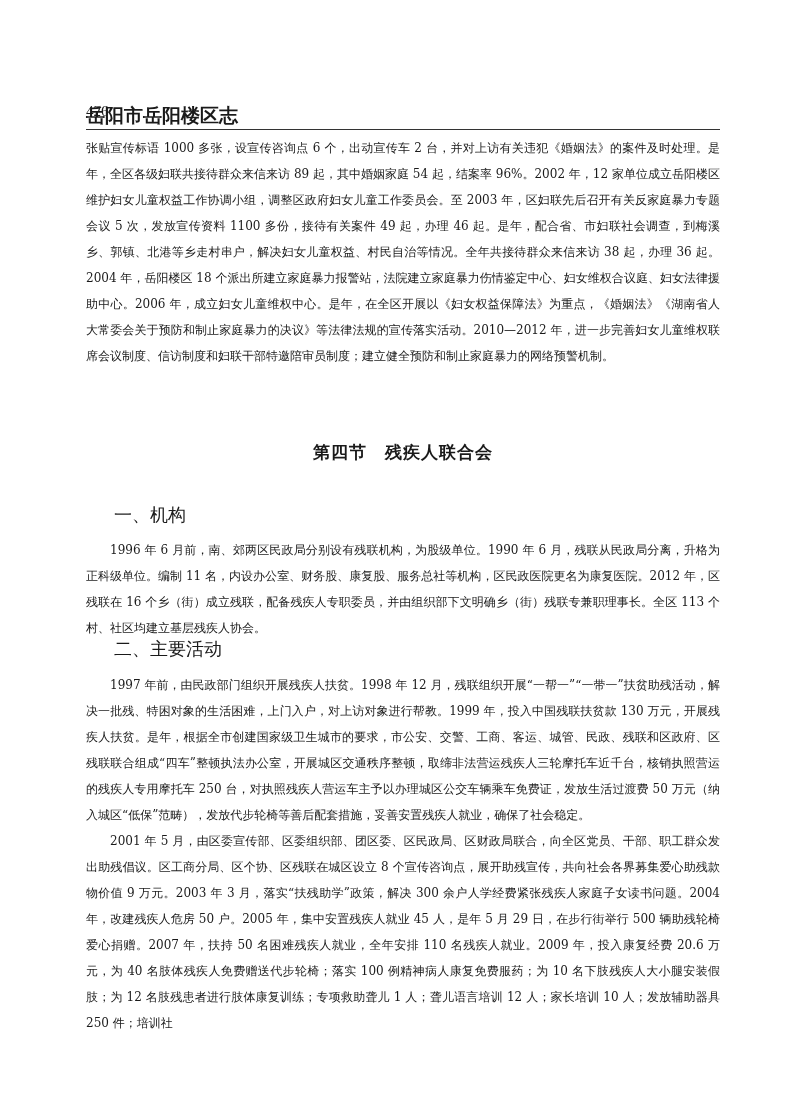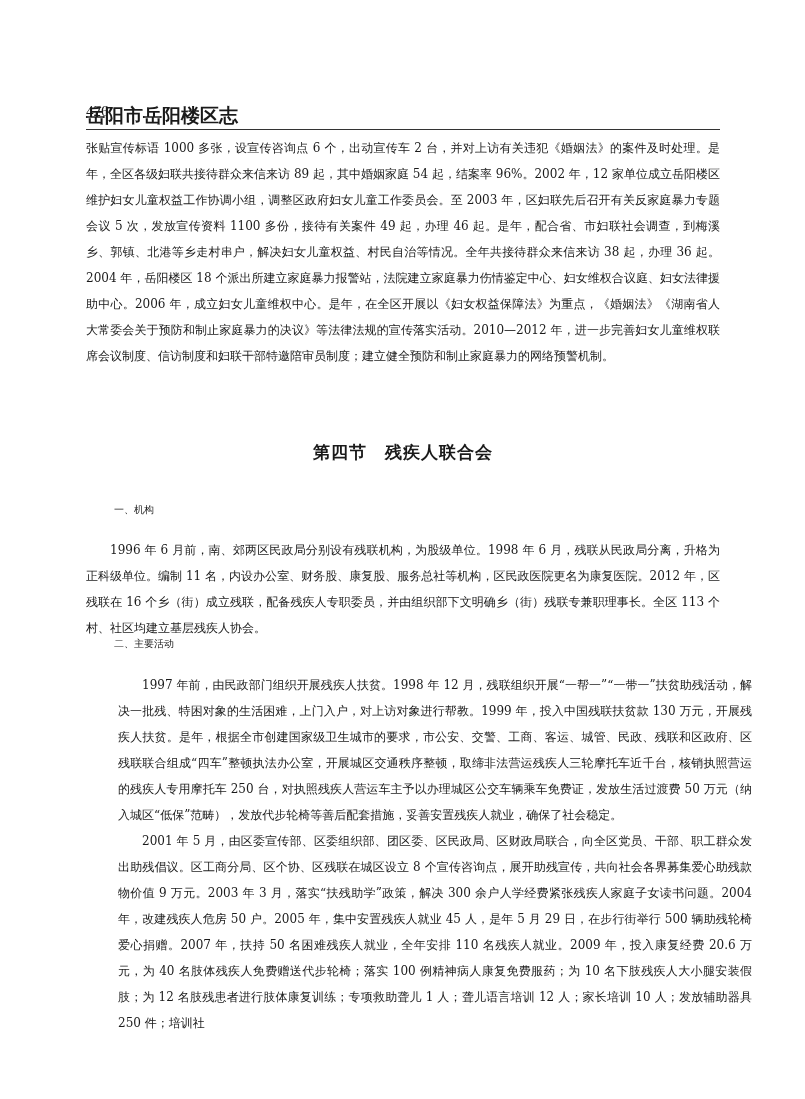--- a/index.html
+++ b/index.html
@@ -9,43 +9,43 @@
   .header { position: absolute; left: 86px; top: 96px; width: 634px; height: 22px; }
   .page-num { position: absolute; left: 0; top: 0; font-size: 15px; font-family: "Liberation Serif", serif; }
   .running-title { position: absolute; left: 0; right: 0; top: 0; text-align: left; font-size: 19px; font-weight: bold;
                    font-family: "DejaVu Sans", sans-serif; }
   .rule { position: absolute; left: 86px; top: 122px; width: 634px; height: 0; border-top: 1.5px solid #333; }
   .body { position: absolute; left: 86px; width: 634px; font-size: 12px; line-height: 26px; text-align: justify; }
   .body p { margin: 0; }
   .indent { text-indent: 2em; }
   .section-title { position: absolute; left: 86px; width: 634px; top: 434px; text-align: center; font-size: 17px; font-weight: bold;
                    font-family: "DejaVu Sans", sans-serif; letter-spacing: 1px; }
-  .subhead { position: absolute; left: 114px; font-size: 10px; font-family: "DejaVu Serif", serif; }
+  .subhead { position: absolute; left: 114px; font-size: 18px; font-family: "DejaVu Serif", serif; }
 </style>
 </head>
 <body>
 
 <div class="page">
   <div class="header">
     <span class="page-num">426</span>
     <div class="running-title">岳阳市岳阳楼区志</div>
   </div>
   <div class="rule"></div>
 
   <div class="body" style="top:128px;">
     <p>张贴宣传标语 1000 多张，设宣传咨询点 6 个，出动宣传车 2 台，并对上访有关违犯《婚姻法》的案件及时处理。是年，全区各级妇联共接待群众来信来访 89 起，其中婚姻家庭 54 起，结案率 96%。2002 年，12 家单位成立岳阳楼区维护妇女儿童权益工作协调小组，调整区政府妇女儿童工作委员会。至 2003 年，区妇联先后召开有关反家庭暴力专题会议 5 次，发放宣传资料 1100 多份，接待有关案件 49 起，办理 46 起。是年，配合省、市妇联社会调查，到梅溪乡、郭镇、北港等乡走村串户，解决妇女儿童权益、村民自治等情况。全年共接待群众来信来访 38 起，办理 36 起。2004 年，岳阳楼区 18 个派出所建立家庭暴力报警站，法院建立家庭暴力伤情鉴定中心、妇女维权合议庭、妇女法律援助中心。2006 年，成立妇女儿童维权中心。是年，在全区开展以《妇女权益保障法》为重点，《婚姻法》《湖南省人大常委会关于预防和制止家庭暴力的决议》等法律法规的宣传落实活动。2010—2012 年，进一步完善妇女儿童维权联席会议制度、信访制度和妇联干部特邀陪审员制度；建立健全预防和制止家庭暴力的网络预警机制。</p>
   </div>
 
   <div class="section-title">第四节　残疾人联合会</div>
 
   <div class="subhead" style="top:496px;">一、机构</div>
 
   <div class="body" style="top:530px;">
-    <p class="indent">1996 年 6 月前，南、郊两区民政局分别设有残联机构，为股级单位。1998 年 6 月，残联从民政局分离，升格为正科级单位。编制 11 名，内设办公室、财务股、康复股、服务总社等机构，区民政医院更名为康复医院。2012 年，区残联在 16 个乡（街）成立残联，配备残疾人专职委员，并由组织部下文明确乡（街）残联专兼职理事长。全区 113 个村、社区均建立基层残疾人协会。</p>
+    <p class="indent">1996 年 6 月前，南、郊两区民政局分别设有残联机构，为股级单位。1990 年 6 月，残联从民政局分离，升格为正科级单位。编制 11 名，内设办公室、财务股、康复股、服务总社等机构，区民政医院更名为康复医院。2012 年，区残联在 16 个乡（街）成立残联，配备残疾人专职委员，并由组织部下文明确乡（街）残联专兼职理事长。全区 113 个村、社区均建立基层残疾人协会。</p>
   </div>
 
   <div class="subhead" style="top:630px;">二、主要活动</div>
 
-  <div class="body" style="top:665px;margin-left:32px;">
+  <div class="body" style="top:665px;">
     <p class="indent">1997 年前，由民政部门组织开展残疾人扶贫。1998 年 12 月，残联组织开展“一帮一”“一带一”扶贫助残活动，解决一批残、特困对象的生活困难，上门入户，对上访对象进行帮教。1999 年，投入中国残联扶贫款 130 万元，开展残疾人扶贫。是年，根据全市创建国家级卫生城市的要求，市公安、交警、工商、客运、城管、民政、残联和区政府、区残联联合组成“四车”整顿执法办公室，开展城区交通秩序整顿，取缔非法营运残疾人三轮摩托车近千台，核销执照营运的残疾人专用摩托车 250 台，对执照残疾人营运车主予以办理城区公交车辆乘车免费证，发放生活过渡费 50 万元（纳入城区“低保”范畴），发放代步轮椅等善后配套措施，妥善安置残疾人就业，确保了社会稳定。</p>
     <p class="indent">2001 年 5 月，由区委宣传部、区委组织部、团区委、区民政局、区财政局联合，向全区党员、干部、职工群众发出助残倡议。区工商分局、区个协、区残联在城区设立 8 个宣传咨询点，展开助残宣传，共向社会各界募集爱心助残款物价值 9 万元。2003 年 3 月，落实“扶残助学”政策，解决 300 余户人学经费紧张残疾人家庭子女读书问题。2004 年，改建残疾人危房 50 户。2005 年，集中安置残疾人就业 45 人，是年 5 月 29 日，在步行街举行 500 辆助残轮椅爱心捐赠。2007 年，扶持 50 名困难残疾人就业，全年安排 110 名残疾人就业。2009 年，投入康复经费 20.6 万元，为 40 名肢体残疾人免费赠送代步轮椅；落实 100 例精神病人康复免费服药；为 10 名下肢残疾人大小腿安装假肢；为 12 名肢残患者进行肢体康复训练；专项救助聋儿 1 人；聋儿语言培训 12 人；家长培训 10 人；发放辅助器具 250 件；培训社</p>
   </div>
 </div>
 
 </body></html>

